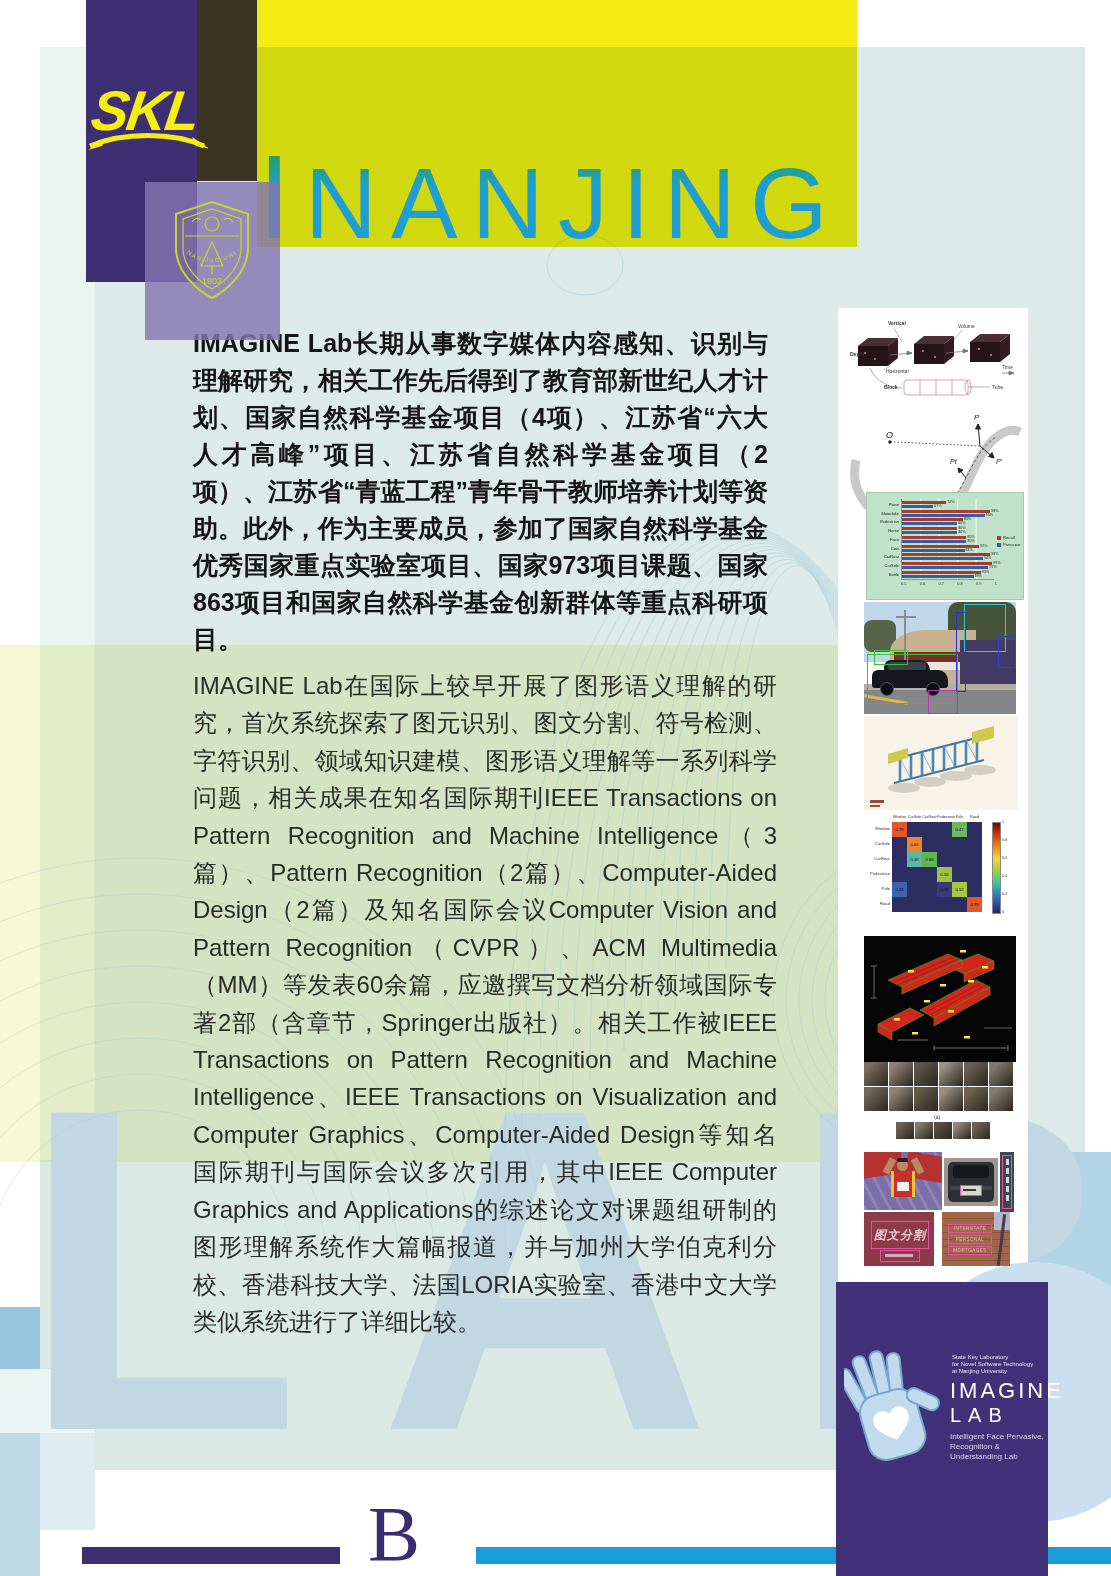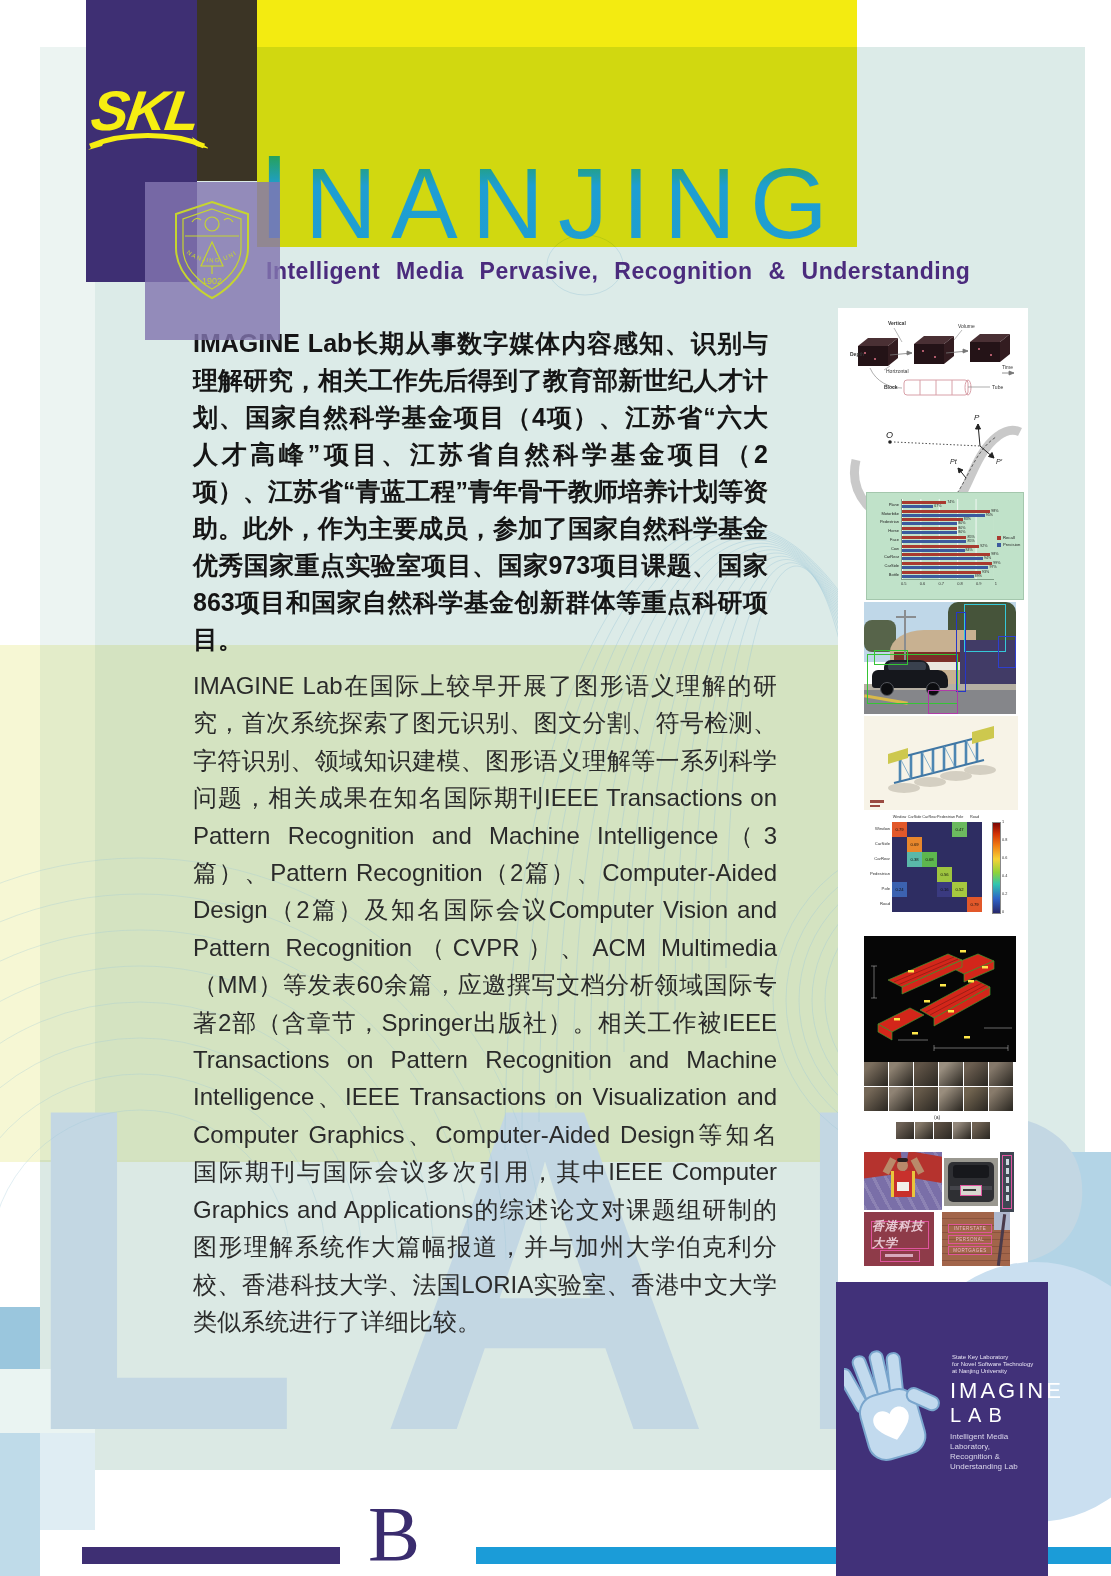--- a/index.html
+++ b/index.html
@@ -135,21 +135,20 @@
   <div class="abs hdr-purple"></div>
   <div class="abs hdr-dark"></div>
   <div class="abs hdr-yellow"></div>
   <div class="abs skl">SKL</div>
   <svg class="abs skl-swoosh" width="120" height="26">
     <path d="M2,18 C35,4 85,4 116,18" fill="none" stroke="#f6ee12" stroke-width="5"></path>
     <polygon points="108,18 122,21 104,9" fill="#f6ee12"></polygon>
     <polygon points="14,18 0,22 18,10" fill="#f6ee12"></polygon>
   </svg>
   <div class="abs wordmark"><span class="big-i">I</span><span>NANJING</span></div>
-  <div class="abs subtitle">Intelligent Media Pervasive, Recognition &amp; Understanding</div>
 
   <div class="abs emblem-box">
     <svg width="135" height="158" viewBox="0 0 135 158">
       <g fill="none" stroke="#c6d52f" stroke-width="2">
         <path d="M67,20 L103,32 V66 C103,98 67,116 67,116 C67,116 31,98 31,66 V32 Z"></path>
         <path d="M67,27 L96,37 V66 C96,92 67,107 67,107 C67,107 38,92 38,66 V37 Z" stroke-width="1.2"></path>
         <circle cx="67" cy="42" r="7" stroke-width="1.2"></circle>
         <path d="M47,40 q4,-6 9,-2 M88,40 q-4,-6 -9,-2" stroke-width="1.2"></path>
         <line x1="40" y1="54" x2="94" y2="54" stroke-width="1.2"></line>
         <path d="M67,60 L56,84 H78 Z M67,84 V92" stroke-width="1.2"></path>
@@ -562,21 +561,21 @@
       <div class="abs" style="left:2.5px;top:3px;width:3px;height:6px;background:#cfd8e0;"></div>
       <div class="abs" style="left:2.5px;top:12px;width:3px;height:6px;background:#cfd8e0;"></div>
       <div class="abs" style="left:2.5px;top:21px;width:3px;height:6px;background:#cfd8e0;"></div>
       <div class="abs" style="left:2.5px;top:30px;width:3px;height:6px;background:#cfd8e0;"></div>
       <div class="abs" style="left:2.5px;top:39px;width:3px;height:6px;background:#cfd8e0;"></div>
     </div>
   </div>
 
   <div class="abs fig" style="left:864px;top:1212px;width:70px;height:54px;background:#8e3b49;">
     <div class="abs" style="left:7px;top:9px;width:56px;height:26px;border:1.5px solid #e0559e;display:flex;align-items:center;justify-content:center;">
-      <span style="font-size:12px;font-style:italic;font-weight:700;color:#e8c9d4;letter-spacing:1px;">香港科技大学</span>
+      <span style="font-size:12px;font-style:italic;font-weight:700;color:#e8c9d4;letter-spacing:1px;">图文分割</span>
     </div>
     <div class="abs" style="left:16px;top:38px;width:38px;height:10px;border:1px solid #e0559e;">
       <div class="abs" style="left:4px;top:3px;width:28px;height:3px;background:#d8a8bc;"></div>
     </div>
   </div>
 
   <div class="abs fig" style="left:942px;top:1212px;width:68px;height:54px;background:#a2654a;">
     <div class="abs" style="left:0;top:0;width:68px;height:54px;background:repeating-linear-gradient(180deg,transparent 0 6px,rgba(120,70,50,.55) 6px 7px);"></div>
     <div class="abs" style="left:52px;top:0;width:16px;height:18px;background:#aeb8ce;"></div>
     <div class="abs" style="left:58px;top:2px;width:3px;height:52px;background:#4a3a4a;transform:rotate(7deg);"></div>
@@ -603,21 +602,21 @@
       </g>
     </svg>
     <div class="logo-small">
       <div>State Key Laboratory</div>
       <div>for Novel Software Technology</div>
       <div>at Nanjing University</div>
     </div>
     <div class="logo-imagine">IMAGINE</div>
     <div class="logo-lab">LAB</div>
     <div class="logo-tag">
-      <div>Intelligent Media Laboratory,</div>
+      <div>Intelligent Face Pervasive,</div>
       <div>Recognition &amp; Understanding Lab</div>
     </div>
   </div>
 
   <div class="abs foot-pbar"></div>
   <div class="abs foot-b">B</div>
   <div class="abs foot-cbar"></div>
 
 </div>
 

